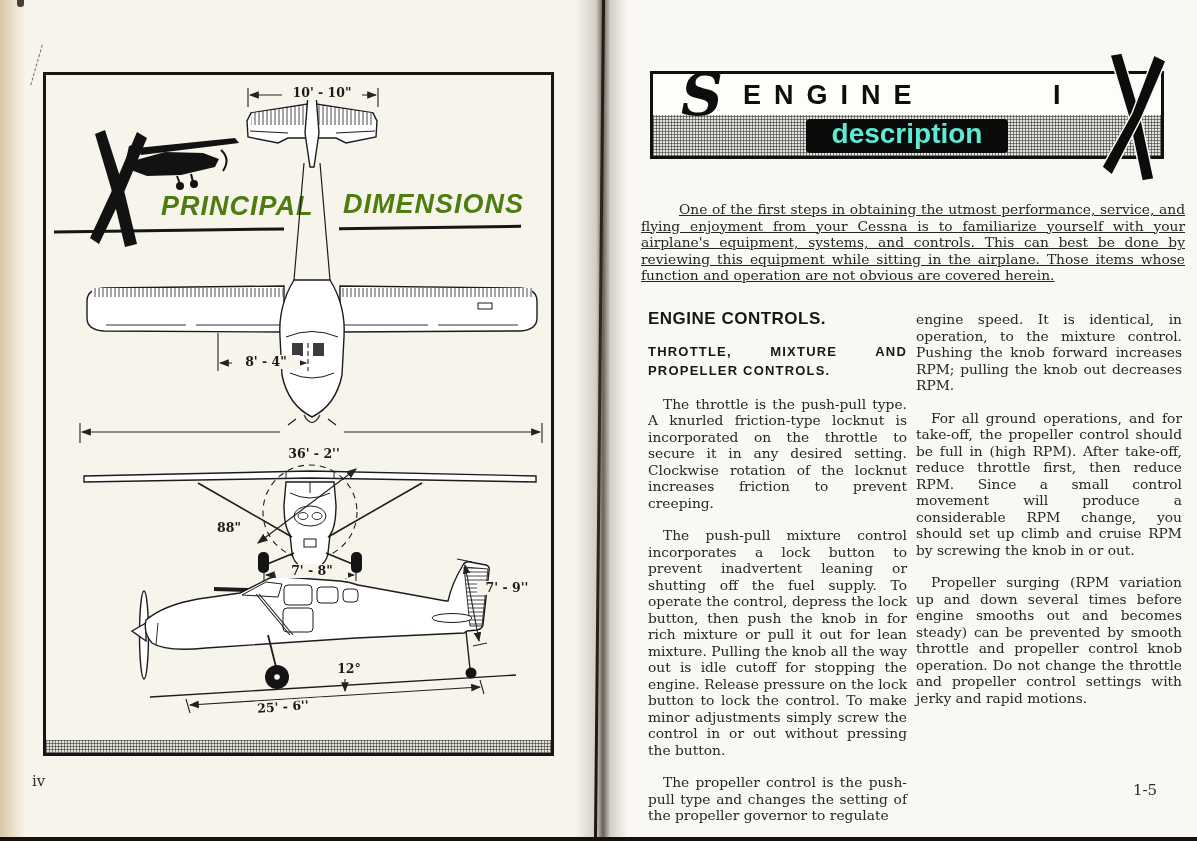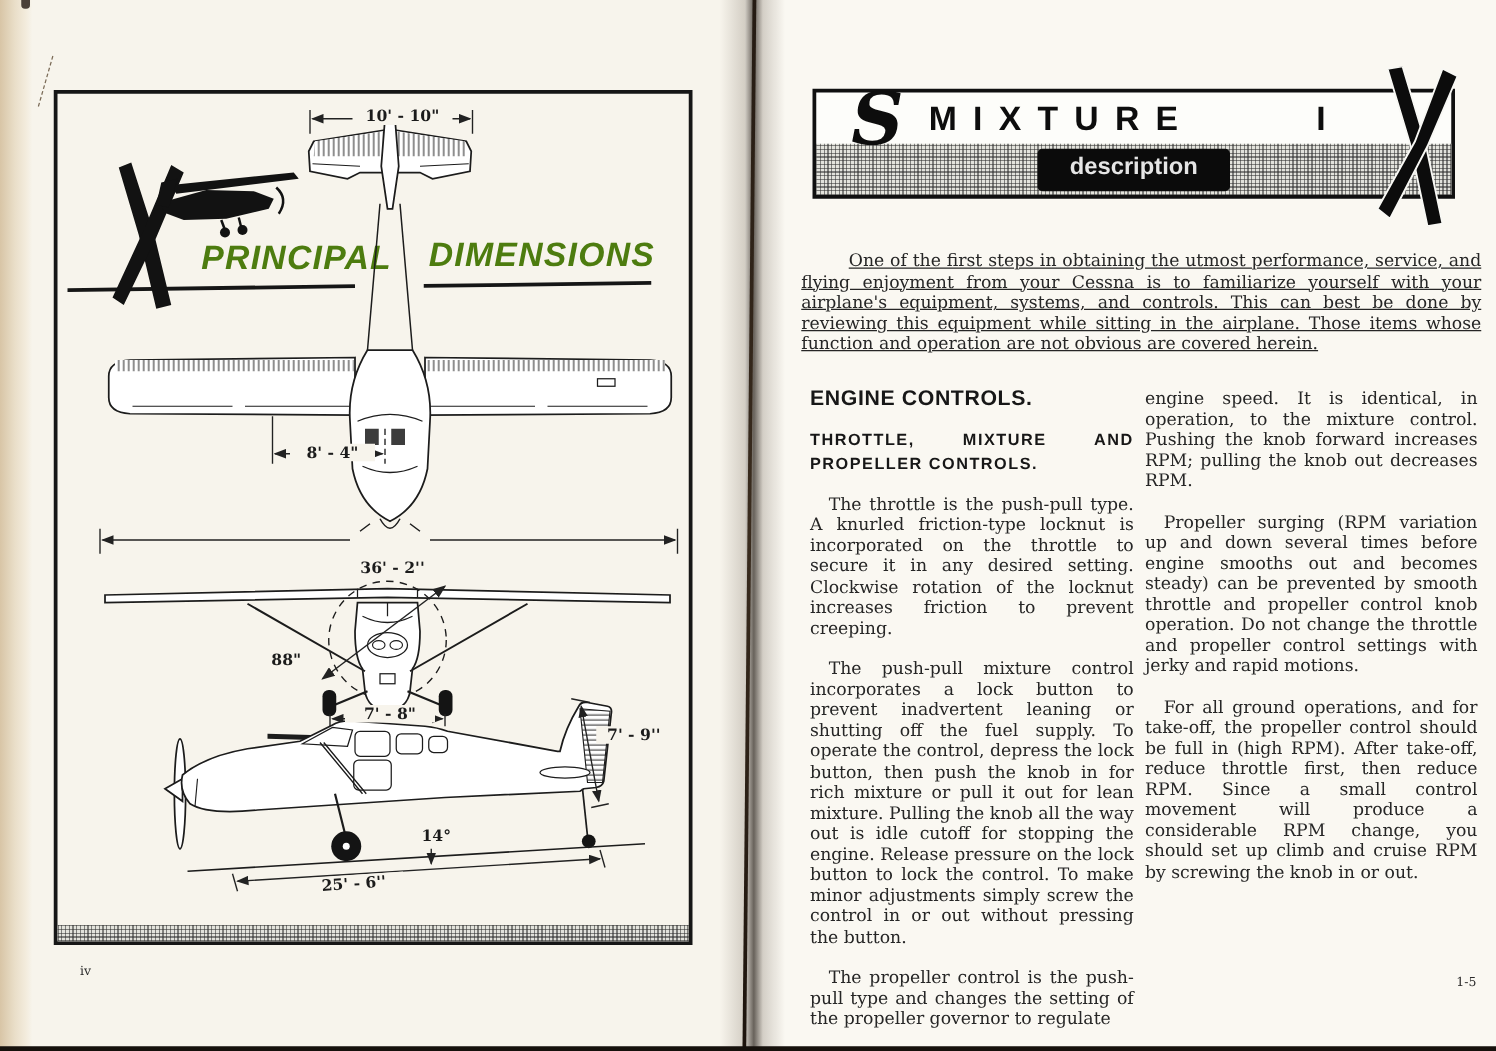--- a/index.html
+++ b/index.html
@@ -21,35 +21,35 @@
   .frame{position:absolute;left:43px;top:72px;width:511px;height:684px;border:3px solid #161616;box-sizing:border-box;}
   .hatch{background-color:#e3e3dc;
     background-image:repeating-linear-gradient(0deg,rgba(45,45,45,.55) 0 1px,transparent 1px 3px),
                      repeating-linear-gradient(90deg,rgba(45,45,45,.55) 0 1px,transparent 1px 3px);}
   .frame-hatch{position:absolute;left:0;bottom:0;width:100%;height:13px;}
   .rule{position:absolute;height:3px;background:#161616;}
   .title-word{position:absolute;font-family:"Liberation Sans",sans-serif;font-style:italic;font-weight:800;
               font-size:27px;letter-spacing:1px;color:#4d7c0f;}
   .dim{position:absolute;font-weight:700;font-size:12.5px;color:#1b1b1b;text-align:center;
        background:#f7f4ec;padding:0 2px;line-height:14px;white-space:nowrap;}
-  .pgnum{position:absolute;font-size:10px;color:#2a2a2a;margin-left:32px;}
+  .pgnum{position:absolute;font-size:15px;color:#2a2a2a;}
 
   
   .sec-box{position:absolute;left:650px;top:71px;width:514px;height:88px;border:3px solid #101010;
            background:#fdfdfa;box-sizing:border-box;}
   .sec-top{position:absolute;left:0;top:0;width:100%;height:41px;}
   .sec-s{position:absolute;left:28px;top:-8px;font-family:"DejaVu Serif",serif;font-style:italic;
          font-weight:700;font-size:58px;line-height:58px;color:#0d0d0d;z-index:3;}
   .sec-ection{position:absolute;left:90px;top:6px;font-family:"Liberation Sans",sans-serif;font-weight:800;
          font-size:27px;letter-spacing:13px;color:#0d0d0d;}
   .sec-num{position:absolute;left:400px;top:6px;font-family:"Liberation Sans",sans-serif;font-weight:800;
          font-size:27px;color:#0d0d0d;}
   .sec-band{position:absolute;left:0;bottom:0;width:100%;height:41px;display:flex;align-items:center;justify-content:center;}
-  .desc-pill{background:#0b0b0b;color:#e5e5e5;font-family:"Liberation Sans",sans-serif;font-weight:700;
-         font-size:19px;padding:1px 26px 5px;border-radius:4px;line-height:28px;}
+  .desc-pill{background:#0b0b0b;color:#5eead4;font-family:"Liberation Sans",sans-serif;font-weight:700;
+         font-size:28px;padding:1px 26px 5px;border-radius:4px;line-height:28px;}
 
   
   .body-text{font-size:13.8px;line-height:16.5px;text-align:justify;}
   .intro{position:absolute;left:641px;top:201px;width:544px;text-decoration:underline;}
   .intro p{margin:0;text-indent:38px;}
   .col{position:absolute;width:259px;}
   .col p{margin:0 0 16px;text-indent:15px;}
   .col p.noindent{text-indent:0;}
   .h-major{font-family:"Liberation Sans",sans-serif;font-weight:800;font-size:17px;letter-spacing:.5px;
            color:#171717;margin:0 0 14px;}
@@ -234,29 +234,29 @@
       </g>
     </g>
   </svg>
 
   <span class="dim" style="left:282px;top:86px;width:76px;">10' - 10"</span>
   <span class="dim" style="left:232px;top:355px;width:64px;">8' - 4"</span>
   <span class="dim" style="left:276px;top:420px;width:72px;margin-top:27px;">36' - 2''</span>
   <span class="dim" style="left:207px;top:521px;width:40px;">88"</span>
   <span class="dim" style="left:276px;top:564px;width:68px;">7' - 8"</span>
   <span class="dim" style="left:477px;top:581px;width:56px;">7' - 9''</span>
-  <span class="dim" style="left:327px;top:662px;width:40px;">14°</span>
+  <span class="dim" style="left:327px;top:662px;width:40px;">12°</span>
   <span class="dim" style="left:243px;top:700px;width:76px;transform:rotate(-4deg);">25' - 6''</span>
 
   <span class="pgnum" style="left:32px;top:772px;">iv</span>
 
   <div class="sec-box">
     <div class="sec-top">
       <span class="sec-s">S</span>
-      <span class="sec-ection">MIXTURE</span>
+      <span class="sec-ection">ENGINE</span>
       <span class="sec-num">I</span>
     </div>
     <div class="sec-band hatch">
       <span class="desc-pill">description</span>
     </div>
   </div>
 
   <svg style="position:absolute;left:1096px;top:53px;z-index:4;" width="78" height="128" viewBox="0 0 78 128">
     <polygon points="14,2 26,0 44,60 58,126 46,128 32,62" fill="#0c0c0c" stroke="#f8f8f4" stroke-width="1.5"></polygon>
     <polygon points="58,2 70,8 46,64 16,122 6,114 36,60" fill="#0c0c0c" stroke="#f8f8f4" stroke-width="1.5"></polygon>
@@ -269,22 +269,22 @@
   <div class="col body-text" style="left:648px;top:311px;">
     <h2 class="h-major">ENGINE CONTROLS.</h2>
     <h3 class="h-minor">THROTTLE, MIXTURE AND PROPELLER CONTROLS.</h3>
     <p>The throttle is the push-pull type.  A knurled friction-type locknut is incorporated on the throttle to secure it in any desired setting.  Clockwise rotation of the locknut increases friction to prevent creeping.</p>
     <p>The push-pull mixture control incorporates a lock button to prevent inadvertent leaning or shutting off the fuel supply.  To operate the control, depress the lock button, then push the knob in for rich mixture or pull it out for lean mixture.  Pulling the knob all the way out is idle cutoff for stopping the engine.  Release pressure on the lock button to lock the control.  To make minor adjustments simply screw the control in or out without pressing the button.</p>
     <p>The propeller control is the push-pull type and changes the setting of the propeller governor to regulate</p>
   </div>
 
   <div class="col body-text" style="left:916px;top:311px;width:266px;">
     <p class="noindent">engine speed.  It is identical, in operation, to the mixture control.  Pushing the knob forward increases RPM; pulling the knob out decreases RPM.</p>
+    <p>For all ground operations, and for take-off, the propeller control should be full in (high RPM).  After take-off, reduce throttle first, then reduce RPM.  Since a small control movement will produce a considerable RPM change, you should set up climb and cruise RPM by screwing the knob in or out.</p>
     <p>Propeller surging (RPM variation up and down several times before engine smooths out and becomes steady) can be prevented by smooth throttle and propeller control knob operation.  Do not change the throttle and propeller control settings with jerky and rapid motions.</p>
-    <p>For all ground operations, and for take-off, the propeller control should be full in (high RPM).  After take-off, reduce throttle first, then reduce RPM.  Since a small control movement will produce a considerable RPM change, you should set up climb and cruise RPM by screwing the knob in or out.</p>
   </div>
 
   <span class="pgnum" style="left:1133px;top:781px;">1-5</span>
 
   <div class="gutter-band"></div>
   <div class="gutter-line"></div>
   <div class="bottom-edge"></div>
 </div>
 
 </body></html>

